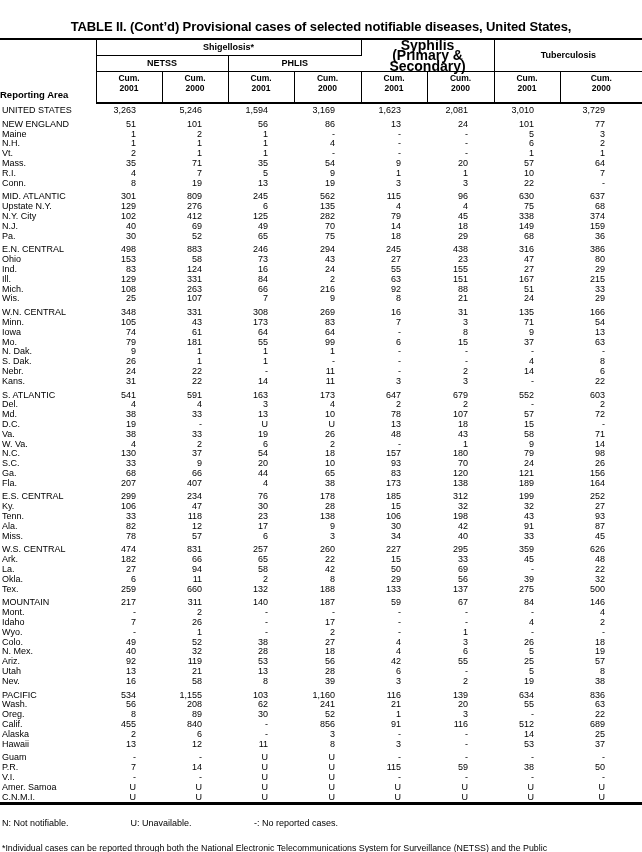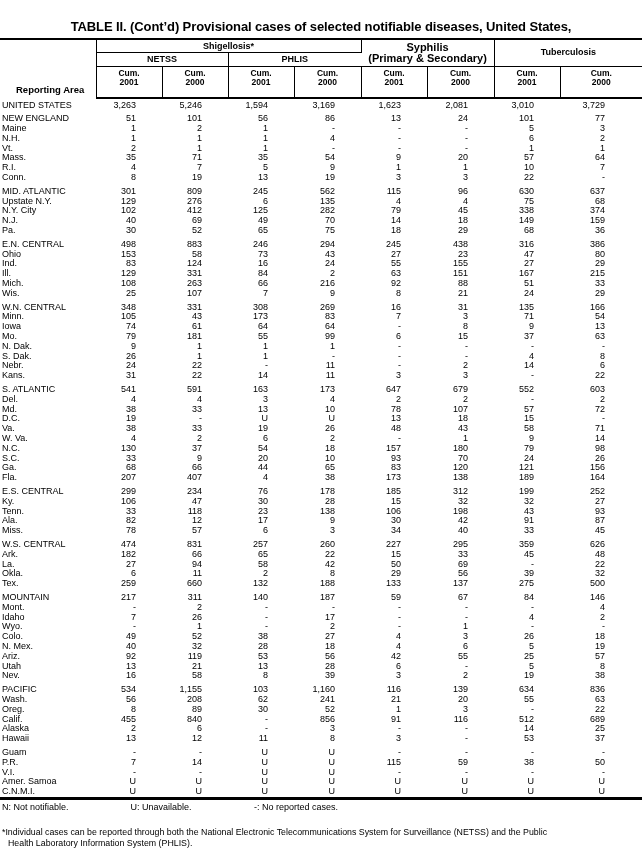--- a/index.html
+++ b/index.html
@@ -15,46 +15,46 @@
   table.main{
     width:642px;border-collapse:collapse;table-layout:fixed;
     margin-top:3px;
     border-top:2.5px solid #000;
     border-bottom:3px solid #000;
   }
   th,td{padding:0;vertical-align:bottom;}
   thead th{font-weight:bold;}
   th.area-h{
     text-align:left;font-size:9.5px;vertical-align:bottom;
-    padding-left:16px;padding-bottom:3px;
+    padding-left:0;padding-bottom:3px;
   }
   th.grp{
     font-size:9px;line-height:12.5px;text-align:center;vertical-align:middle;
   }
   th.grp2{
-    font-size:11px;line-height:10.5px;text-align:center;vertical-align:middle;
+    font-size:14px;line-height:10.5px;text-align:center;vertical-align:middle;
   }
   tr.cumrow th{
     font-size:8.5px;line-height:9.5px;text-align:center;vertical-align:middle;
     padding:2px 0 9px 0;
     border-bottom:2.5px solid #000;
   }
   .b-l{border-left:1px solid #000;}
   .b-r{border-right:1px solid #000;}
   .b-b{border-bottom:1px solid #000;}
   tbody td{
     font-size:9px;line-height:9.8px;white-space:nowrap;vertical-align:bottom;
   }
   tbody td.area{text-align:left;padding-left:2px;}
   tbody td.num{text-align:right;padding-right:26px;}
   tbody td.num.last{padding-right:37px;}
   tbody tr.spacer td{height:4px;line-height:4px;font-size:1px;}
   tbody tr:first-child td{padding-top:2px;}
   .legend{
-    font-size:9px;line-height:11px;margin-top:2px;padding-left:2px;
+    font-size:9px;line-height:11px;margin-top:13px;padding-left:2px;
   }
   .legend span{display:inline-block;}
   .legend .l1{width:126px;}
   .legend .l2{width:121px;}
   .footnote{
     font-size:8.8px;line-height:10.8px;padding-left:2px;margin-top:14px;
   }
   .footnote .fn2{padding-left:6px;}
 </style>
 </head>

